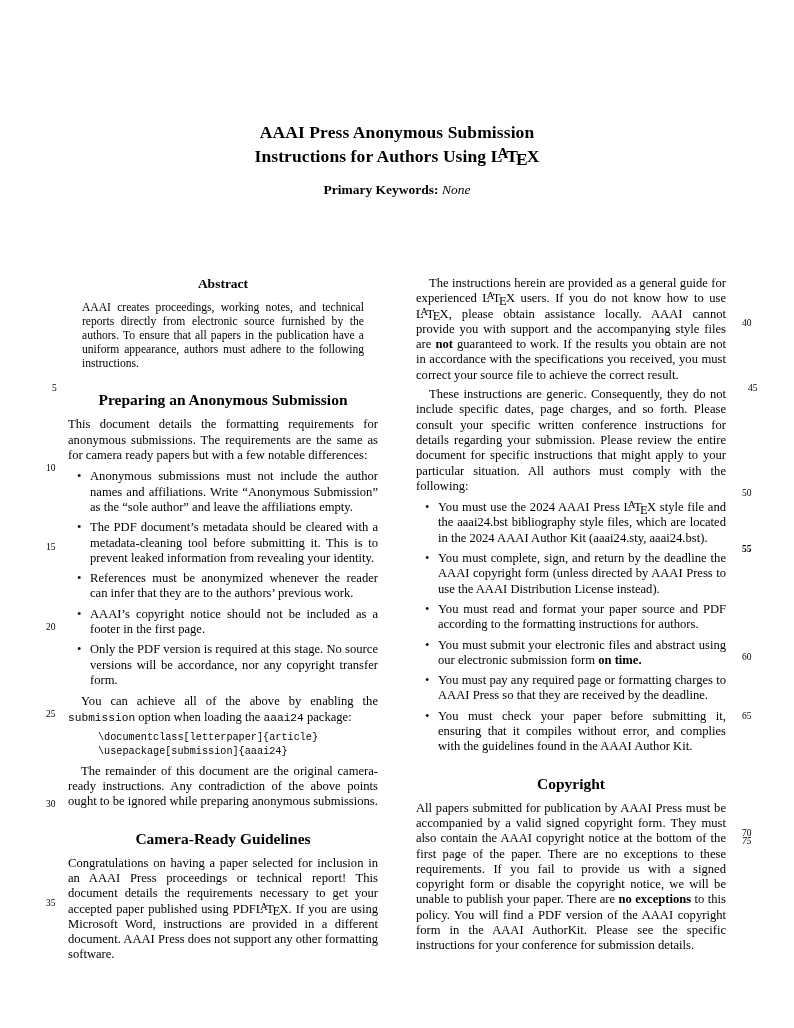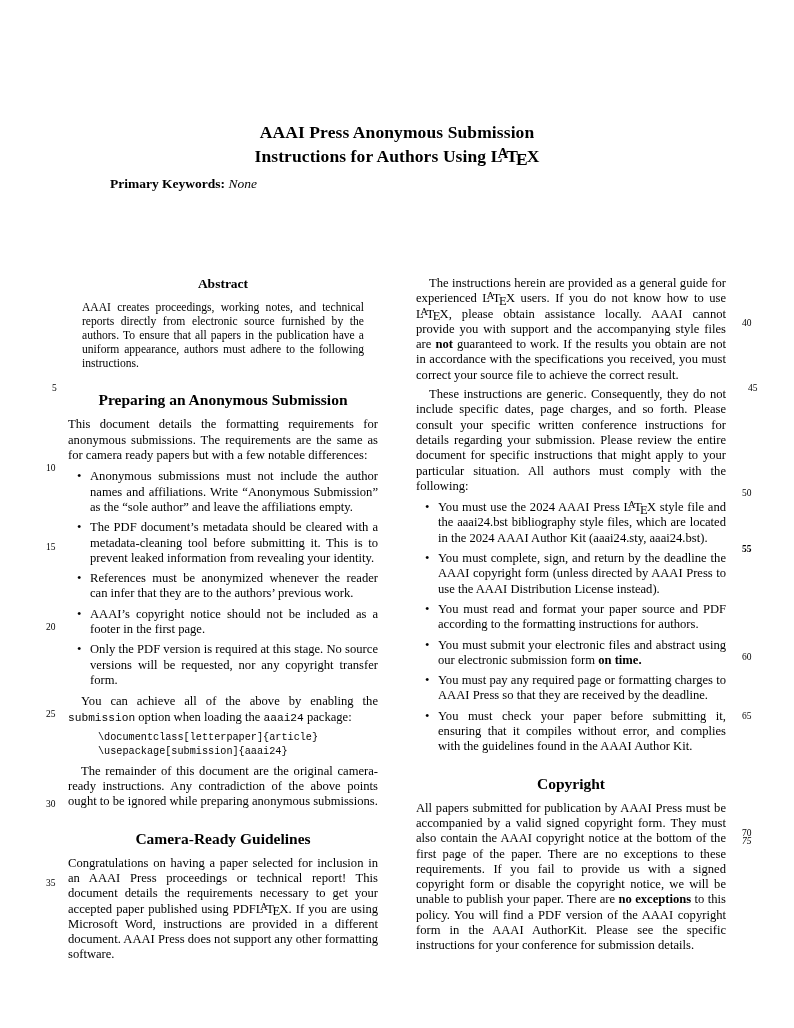--- a/index.html
+++ b/index.html
@@ -30,23 +30,23 @@
   }
   .title-line {
     font-size: 17.5px;
     font-weight: bold;
     line-height: 24px;
     letter-spacing: 0.1px;
   }
   .keywords {
     position: absolute;
     left: 110px;
-    top: 176px;
+    top: 182px;
     width: 574px;
-    text-align: left;
+    text-align: center;
     font-size: 13.5px;
   }
   .keywords b { font-weight: bold; }
   .keywords i { font-style: italic; }
 
   .columns {
     position: absolute;
     left: 68px;
     top: 276px;
     width: 658px;
@@ -169,21 +169,21 @@
 
       <div class="section-head">Preparing an Anonymous Submission</div>
 
       <p class="body noindent">This document details the formatting requirements for anonymous submissions. The requirements are the same as for camera ready papers but with a few notable differences:</p>
 
       <ul class="bullets">
         <li>Anonymous submissions must not include the author names and affiliations. Write “Anonymous Submission” as the “sole author” and leave the affiliations empty.</li>
         <li>The PDF document’s metadata should be cleared with a metadata-cleaning tool before submitting it. This is to prevent leaked information from revealing your identity.</li>
         <li>References must be anonymized whenever the reader can infer that they are to the authors’ previous work.</li>
         <li>AAAI’s copyright notice should not be included as a footer in the first page.</li>
-        <li>Only the PDF version is required at this stage. No source versions will be requested, nor any copyright transfer form.</li>
+        <li>Only the PDF version is required at this stage. No source versions will be accordance, nor any copyright transfer form.</li>
       </ul>
 
       <p class="body"><span>You can achieve all of the above by enabling the </span><span class="mono">submission</span><span> option when loading the </span><span class="mono">aaai24</span><span> package:</span></p>
 
       <div class="codeblock">\documentclass[letterpaper]{article}
 \usepackage[submission]{aaai24}</div>
 
       <p class="body">The remainder of this document are the original camera-ready instructions. Any contradiction of the above points ought to be ignored while preparing anonymous submissions.</p>
 
       <div class="section-head">Camera-Ready Guidelines</div>
@@ -212,21 +212,21 @@
 
   </div>
 
   <div class="linenums">
     <span class="lnum" style="left:52px; top:383px;">5</span>
     <span class="lnum" style="left:46px; top:463px;">10</span>
     <span class="lnum" style="left:46px; top:542px;">15</span>
     <span class="lnum" style="left:46px; top:622px;">20</span>
     <span class="lnum" style="left:46px; top:709px;">25</span>
     <span class="lnum" style="left:46px; top:799px;">30</span>
-    <span class="lnum" style="left:46px; top:878px;">35</span>
+    <span class="lnum" style="left:46px; top:898px;">35</span>
 
     <span class="lnum" style="left:742px; top:318px;">40</span>
     <span class="lnum" style="left:748px; top:383px;">45</span>
     <span class="lnum" style="left:742px; top:488px;">50</span>
     <span class="lnum" style="left:742px; top:544px;font-weight:bold;">55</span>
     <span class="lnum" style="left:742px; top:652px;">60</span>
     <span class="lnum" style="left:742px; top:711px;">65</span>
     <span class="lnum" style="left:742px; top:828px;">70</span>
     <span class="lnum" style="left:742px; top:836px;font-style:italic;">75</span>
   </div>

